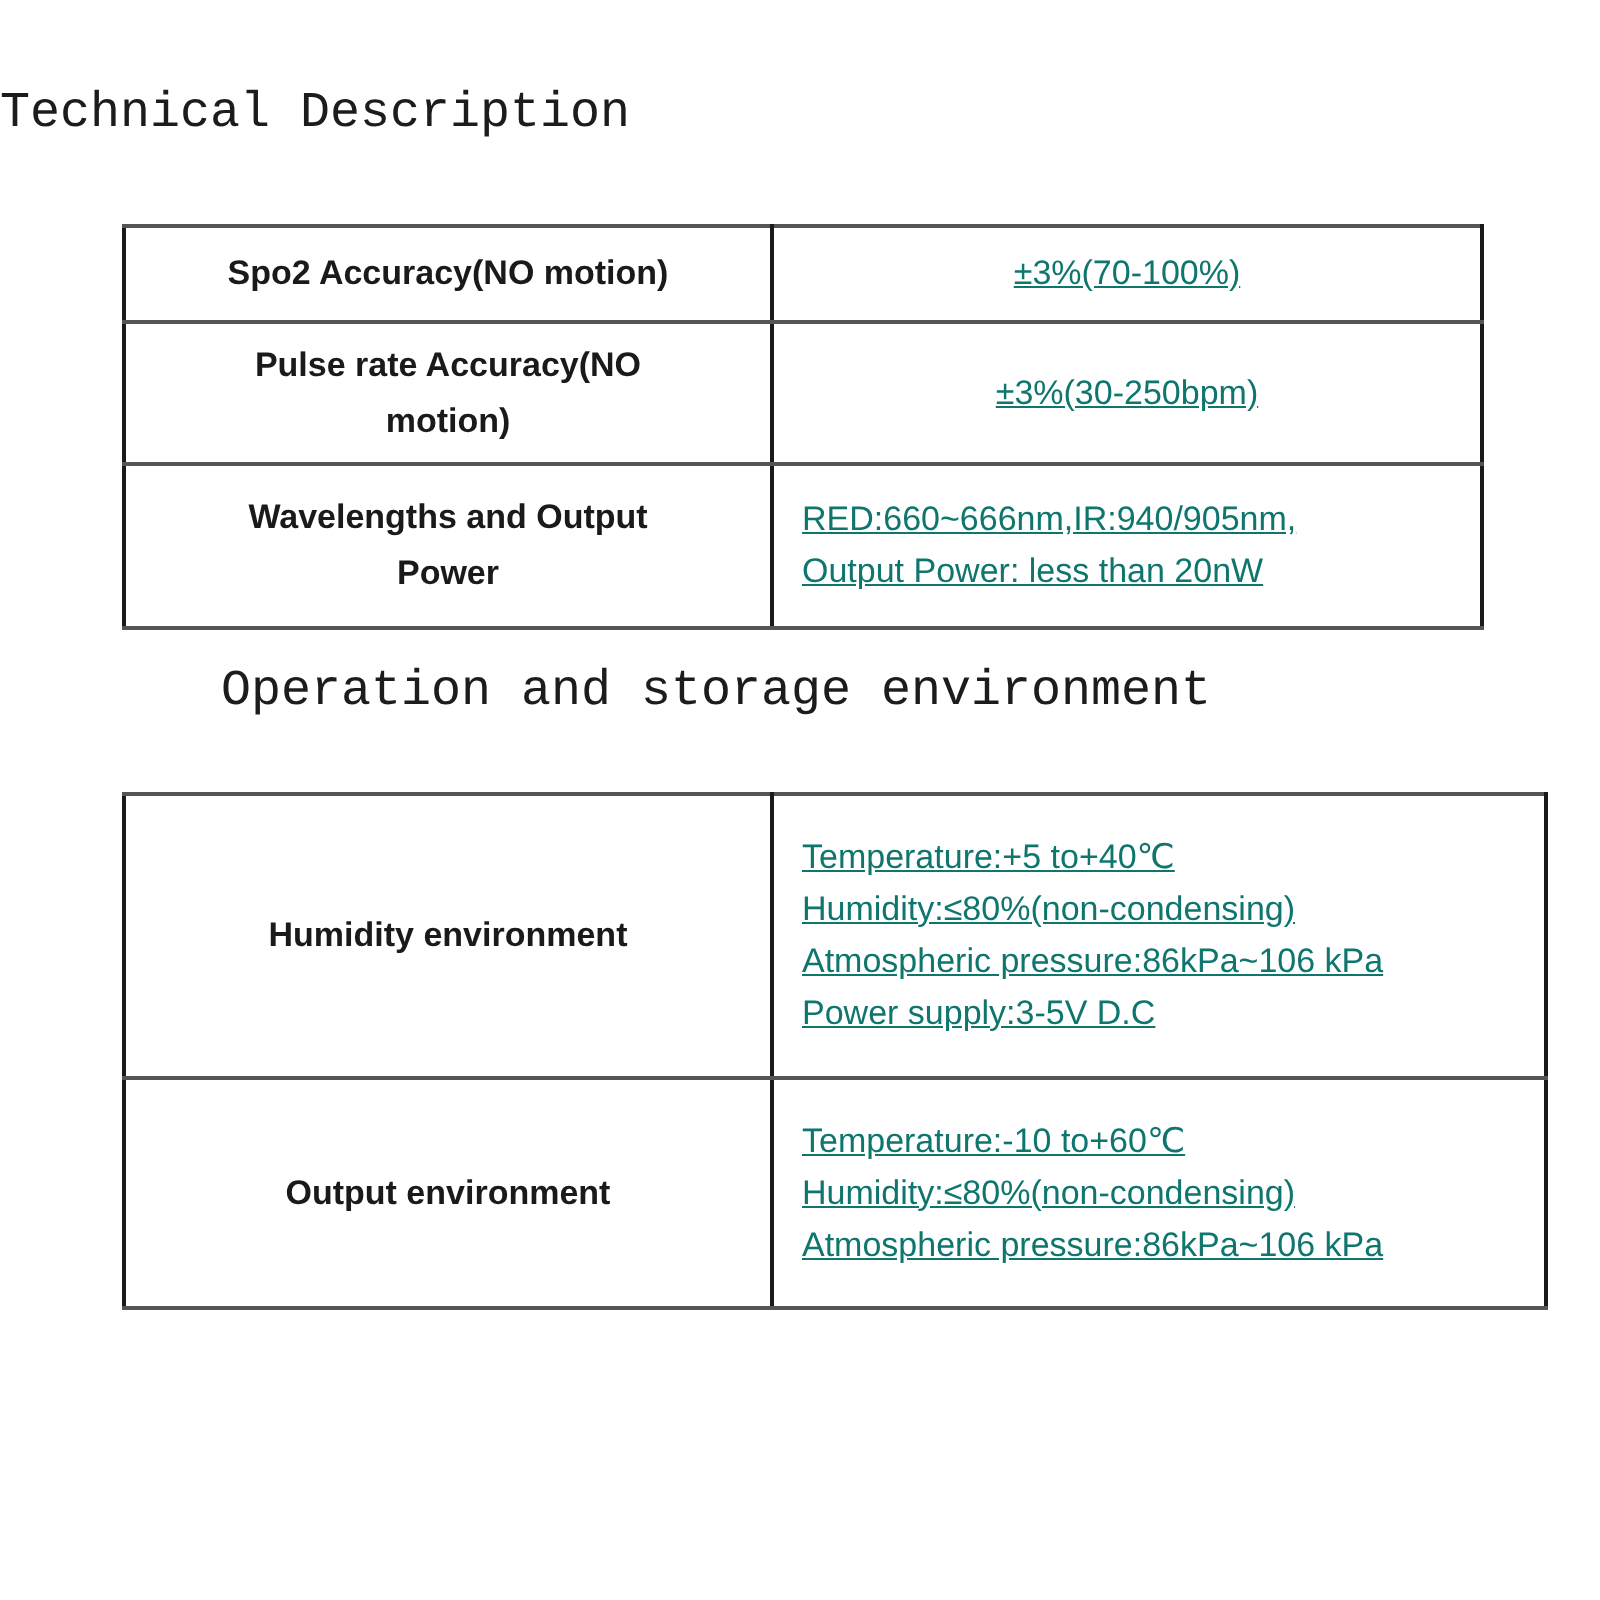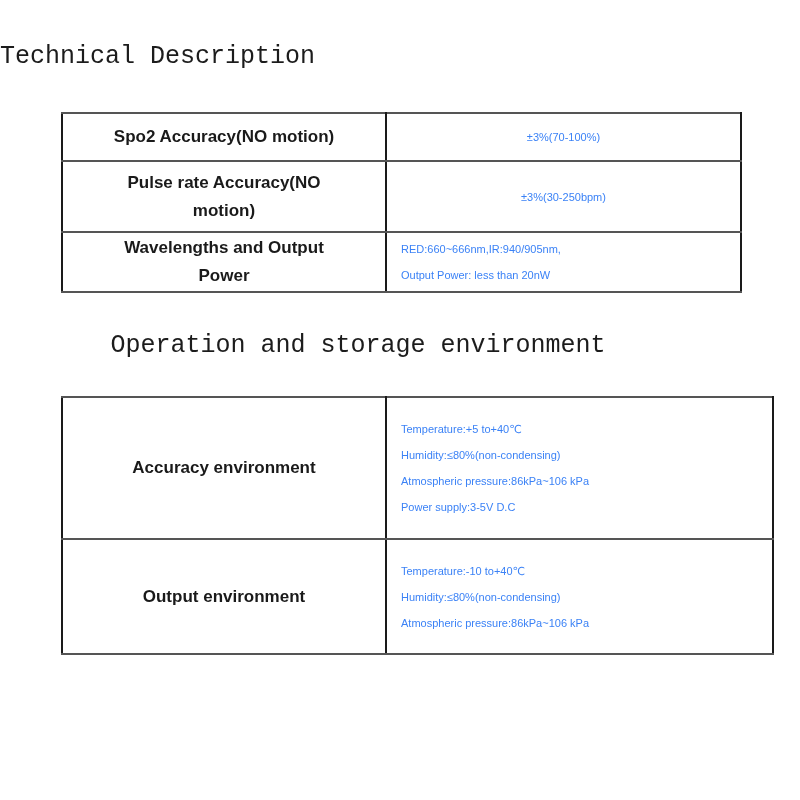--- a/index.html
+++ b/index.html
@@ -53,20 +53,21 @@
   #table-environment { top: 396px; }
 
   table.spec td {
     border-top: 2px solid #555555;
     border-bottom: 2px solid #555555;
     border-left: 2px solid #1a1a1a;
     border-right: 2px solid #1a1a1a;
     vertical-align: middle;
     padding: 0;
     overflow: hidden;
+    text-decoration: underline;
   }
 
   td.label-cell {
     width: 322px;
     text-align: center;
     font-weight: bold;
     font-size: 17px;
     color: #1a1a1a;
     line-height: 28px;
   }
@@ -75,30 +76,30 @@
   }
   td.label-cell .label-inner.narrow {
     max-width: 235px;
   }
   td.label-cell .label-inner.nowrap {
     white-space: nowrap;
   }
 
   td.value-cell {
     width: 353px;
-    font-size: 11px;
-    color: #3b82f6;
+    font-size: 17px;
+    color: #0f766e;
     line-height: 26px;
   }
   td.value-cell.center { text-align: center; }
   td.value-cell.left   { text-align: left; padding-left: 14px; padding-right: 18px; margin-left: 35px; }
 
   .r1 { height: 48px; }
   .r2 { height: 71px; padding-left: 27px; }
-  .r3 { height: 60px; }
+  .r3 { height: 82px; }
   .r4 { height: 142px; }
   .r5 { height: 115px; }
 
   .value-line { display: block; }
 </style>
 </head>
 <body>
 
 <div class="doc-title">Technical Description</div>
 
@@ -131,33 +132,33 @@
   </tr>
 </tbody>
   </table>
 
 <div class="section-title">Operation and storage environment</div>
 
 <table class="spec" id="table-environment">
   <tbody>
       <tr class="r4">
     <td class="label-cell">
-      <span class="label-inner nowrap">Accuracy environment</span>
+      <span class="label-inner nowrap">Humidity environment</span>
     </td>
     <td class="value-cell left">
       <span class="value-line">Temperature:+5 to+40℃</span>
       <span class="value-line">Humidity:≤80%(non-condensing)</span>
       <span class="value-line">Atmospheric pressure:86kPa~106 kPa</span>
       <span class="value-line">Power supply:3-5V D.C</span>
     </td>
   </tr>
   <tr class="r5">
     <td class="label-cell">
       <span class="label-inner nowrap">Output environment</span>
     </td>
     <td class="value-cell left">
-      <span class="value-line">Temperature:-10 to+40℃</span>
+      <span class="value-line">Temperature:-10 to+60℃</span>
       <span class="value-line">Humidity:≤80%(non-condensing)</span>
       <span class="value-line">Atmospheric pressure:86kPa~106 kPa</span>
     </td>
   </tr>
 </tbody>
   </table>
 
 </body></html>

